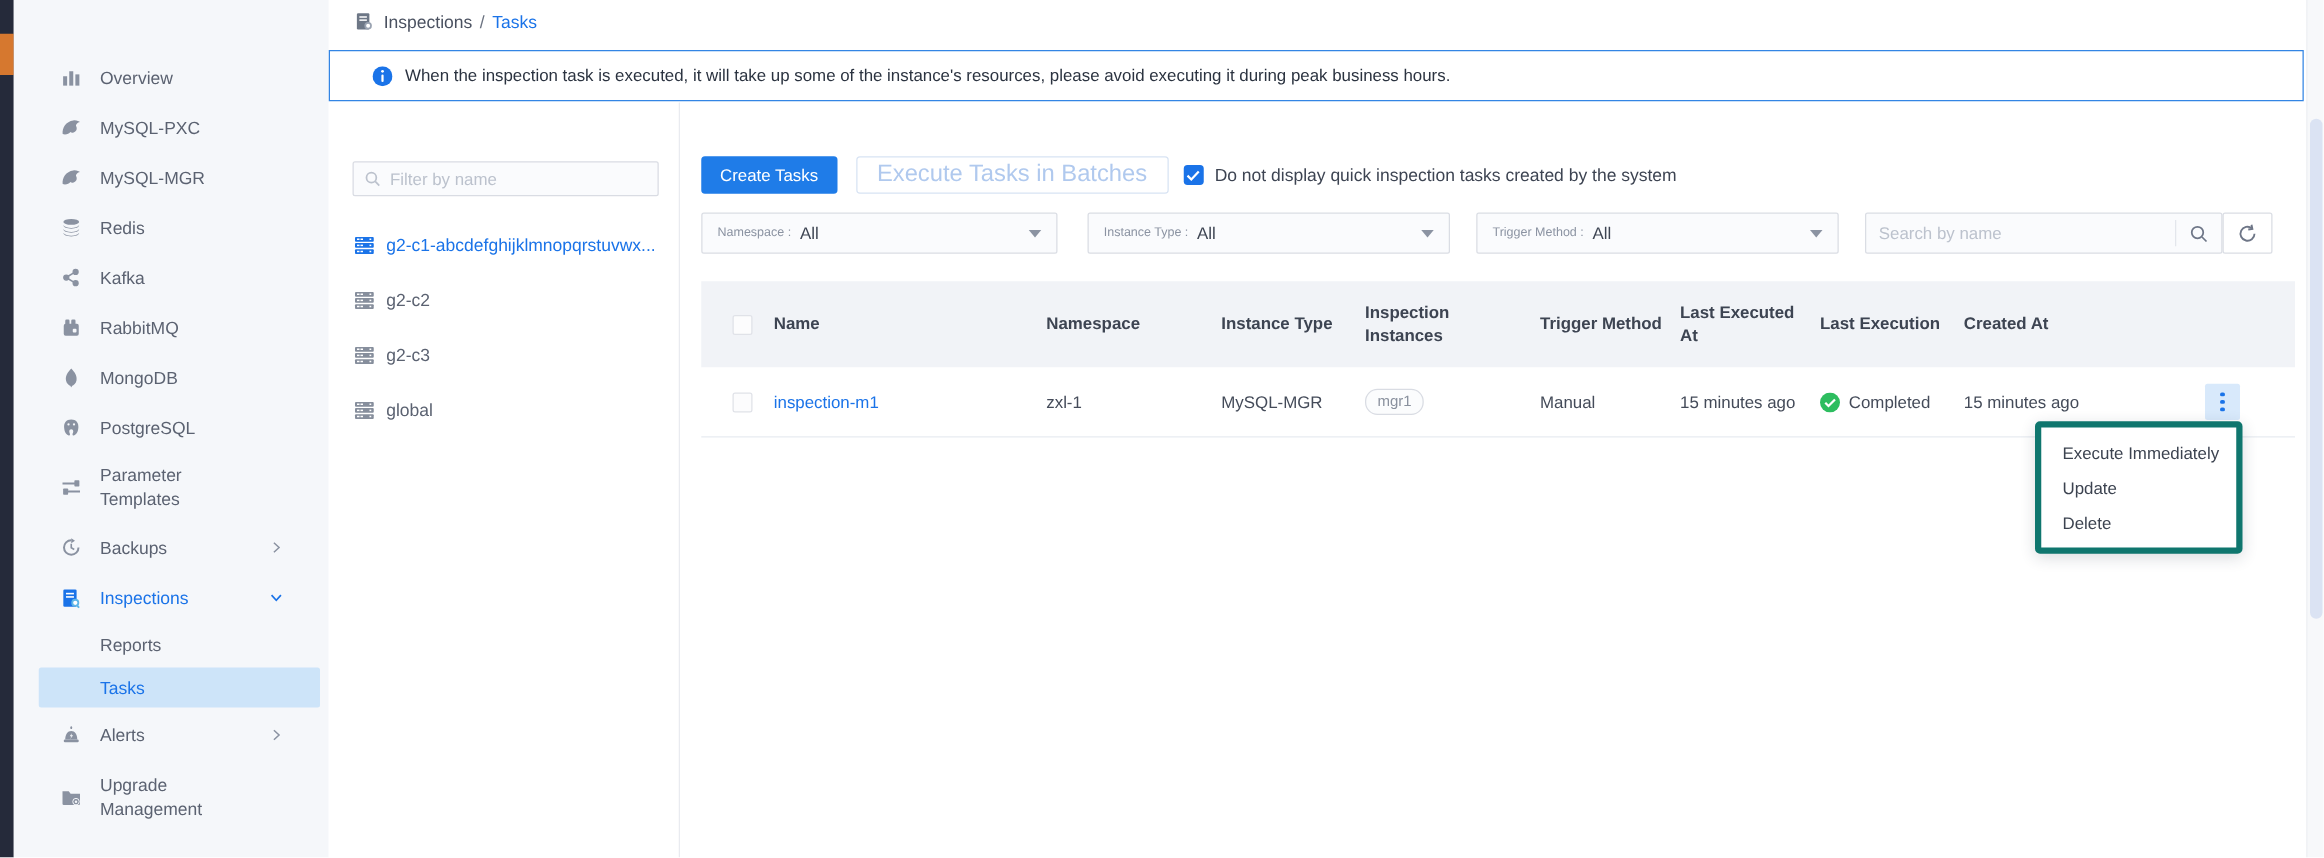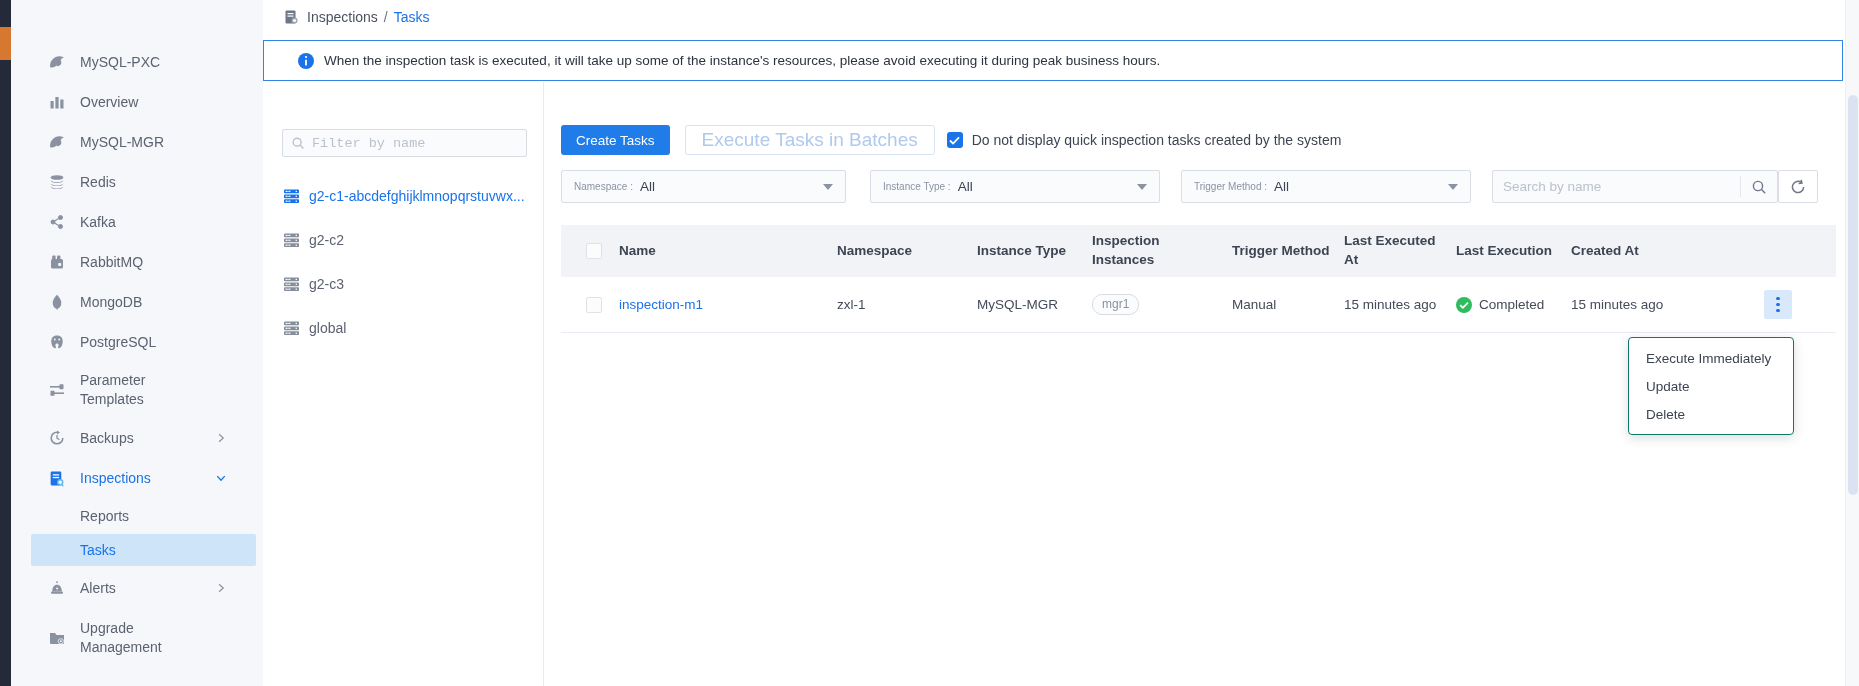--- a/index.html
+++ b/index.html
@@ -31,21 +31,21 @@
   .breadcrumb .sep { margin:0 6px; color:#6b7280; }
   .breadcrumb .cur { color:#1a73e8; cursor:pointer; }
   .breadcrumb .icon { margin-right:8px; display:flex; }
 
   .banner { position:absolute; left:0; top:40px; width:1580px; height:41px; border:1px solid #3385e4; background:#ffffff; display:flex; align-items:center; padding-left:34px; }
   .banner .txt { margin-left:10px; color:#2b3340; font-size:13.5px; }
 
   
   .cluster-panel { position:absolute; left:0; top:82px; width:280px; height:604px; background:#fff; }
   .filter-box { position:absolute; left:19px; top:47px; width:245px; height:28px; border:1px solid #d9dce3; border-radius:2px; background:#fafbfd; display:flex; align-items:center; padding:0 8px; }
-  .filter-box input { border:none; outline:none; background:transparent; font-family:Liberation Mono, monospace; font-size:13.5px; color:#3d4452; width:100%; margin-left:7px; }
+  .filter-box input { border:none; outline:none; background:transparent; font-family:Liberation Sans, sans-serif; font-size:13.5px; color:#3d4452; width:100%; margin-left:7px; }
   .filter-box input::placeholder { color:#bcc2cd; }
   .cluster-list { position:absolute; left:0; top:78px; width:280px; }
   .cluster-item { display:flex; align-items:flex-end; height:44px; padding-left:20px; color:#5b6271; cursor:pointer; }
   .cluster-item .lbl { margin-left:9px; white-space:nowrap; overflow:hidden; }
   .cluster-item.selected { color:#1a73e8; }
 
   
   .main { position:absolute; left:280px; top:82px; width:1302px; height:604px; border-left:1px solid #e9ebf0; padding:43px 0 0 17px; }
   .toolbar { display:flex; align-items:center; height:30px; }
   .btn-primary { height:30px; padding:0 15px; background:#1f7ce8; color:#fff; border:none; border-radius:3px; font-size:13.5px; font-family:"Liberation Sans",sans-serif; cursor:pointer; }
@@ -64,68 +64,68 @@
   .search-box { width:286px; height:33px; border:1px solid #dadde4; border-radius:2px; background:#fafbfd; display:flex; align-items:center; }
   .search-box input { flex:1; border:none; outline:none; background:transparent; font-family:"Liberation Sans",sans-serif; font-size:13.5px; color:#3d4452; padding:0 10px; min-width:0; }
   .search-box input::placeholder { color:#bcc2cd; }
   .search-sep { width:1px; height:21px; background:#e3e6ec; }
   .search-btn { width:36px; height:100%; display:flex; align-items:center; justify-content:center; cursor:pointer; }
   .refresh-btn { width:40px; height:33px; border:1px solid #dadde4; border-radius:2px; background:#fff; display:flex; align-items:center; justify-content:center; cursor:pointer; }
 
   
   .table { margin-top:22px; width:1275px; }
   .t-grid { display:grid; grid-template-columns:33px 218px 140px 115px 140px 112px 112px 115px 118px 1fr; padding-left:25px; align-items:center; }
-  .t-head { background:#f1f3f7; height:52px; font-weight:700; color:#3d4452; font-size:13.5px; }
+  .t-head { background:#f1f3f7; height:69px; font-weight:700; color:#3d4452; font-size:13.5px; }
   .t-head .hcell { padding-right:14px; line-height:1.4; }
   .t-row { background:#fff; height:56px; border-bottom:1px solid #e8ebf1; font-size:13.5px; color:#444b59; }
   .row-cbx { width:16px; height:16px; border:1px solid #e0e2e8; border-radius:2px; background:#fcfcfd; cursor:pointer; }
   .link { color:#1a73e8; cursor:pointer; }
   .tag { display:inline-block; border:1px solid #d9dce3; border-radius:10px; background:#fbfcfd; color:#8a919e; font-size:12px; padding:2px 9px; line-height:1.2; }
   .status { display:flex; align-items:center; }
   .status .s-txt { margin-left:7px; }
   .kebab { width:28px; height:29px; margin-left:75px; background:#d8e9fb; border-radius:2px; display:flex; flex-direction:column; align-items:center; justify-content:center; gap:2.5px; cursor:pointer; }
   .kebab i { width:3.5px; height:3.5px; border-radius:50%; background:#1a73e8; }
 
   
-  .ctx-menu { position:absolute; left:1628px; top:337px; width:166px; background:#fff; border:1px solid #0f766e; border-radius:4px; box-shadow:0 3px 12px rgba(31,45,61,.16); padding:6px 0; z-index:10;text-align:right; }
+  .ctx-menu { position:absolute; left:1628px; top:337px; width:166px; background:#fff; border:5px solid #0f766e; border-radius:4px; box-shadow:0 3px 12px rgba(31,45,61,.16); padding:6px 0; z-index:10;text-align:right; }
   .ctx-item { height:28px; display:flex; align-items:center; padding-left:17px; color:#3c4350; font-size:13.5px; cursor:pointer; }
 
   
   .vscroll { position:absolute; right:0; top:0; width:14px; height:686px; background:#f7f8fa; border-left:1px solid #eef0f3; }
   .vscroll .thumb { position:absolute; left:2px; width:10px; top:95px; height:400px; background:#dbe3f3; border-radius:5px; }
 </style>
 </head>
 <body>
 
 <div class="rail">
   <div class="rail-accent"></div>
 </div>
 
 <div class="sidebar">
 
   <div class="side-item">
     <span class="icon">
-      <svg width="17" height="17" viewBox="0 0 16 16">
-          <path fill="#8a92a1" d="M2 12.5 C1.5 7.5 4.5 3 10 2.2 C12.5 1.9 14.5 3 15 3.4 C13 3.8 12.2 5 12 6.2 C13.5 8.5 12 11 9.8 11.4 C9 11.6 8.3 11.3 7.8 10.9 C6.8 12.4 4.2 13.3 2 12.5 Z"></path>
-        </svg>
-    </span>
-    <span class="lbl">MySQL-PXC</span>
-  </div>
-
-  <div class="side-item">
-    <span class="icon">
       <svg width="16" height="16" viewBox="0 0 16 16">
           <g fill="#8a92a1">
             <rect x="1.5" y="7" width="3.2" height="7.5"></rect>
             <rect x="6.4" y="3" width="3.2" height="11.5"></rect>
             <rect x="11.3" y="5.5" width="3.2" height="9"></rect>
           </g>
         </svg>
     </span>
     <span class="lbl">Overview</span>
+  </div>
+
+  <div class="side-item">
+    <span class="icon">
+      <svg width="17" height="17" viewBox="0 0 16 16">
+          <path fill="#8a92a1" d="M2 12.5 C1.5 7.5 4.5 3 10 2.2 C12.5 1.9 14.5 3 15 3.4 C13 3.8 12.2 5 12 6.2 C13.5 8.5 12 11 9.8 11.4 C9 11.6 8.3 11.3 7.8 10.9 C6.8 12.4 4.2 13.3 2 12.5 Z"></path>
+        </svg>
+    </span>
+    <span class="lbl">MySQL-PXC</span>
   </div>
 
   <div class="side-item">
     <span class="icon">
       <svg width="17" height="17" viewBox="0 0 16 16">
           <path fill="#8a92a1" d="M2 12.5 C1.5 7.5 4.5 3 10 2.2 C12.5 1.9 14.5 3 15 3.4 C13 3.8 12.2 5 12 6.2 C13.5 8.5 12 11 9.8 11.4 C9 11.6 8.3 11.3 7.8 10.9 C6.8 12.4 4.2 13.3 2 12.5 Z"></path>
         </svg>
     </span>
     <span class="lbl">MySQL-MGR</span>
   </div>

